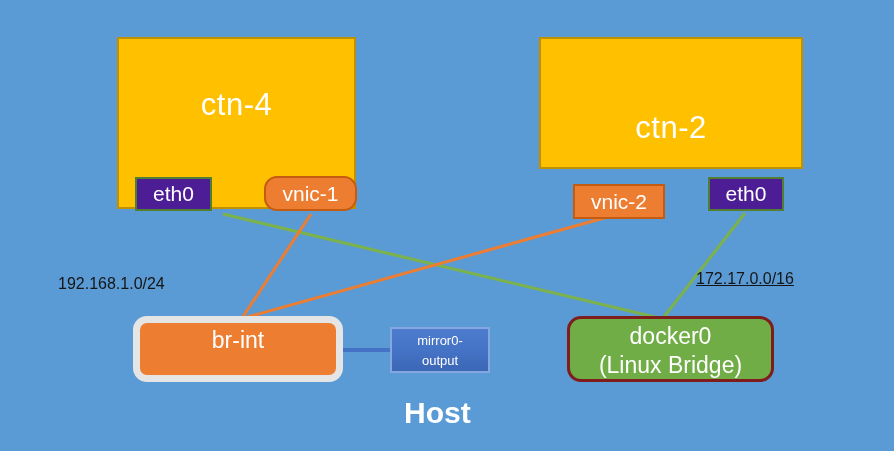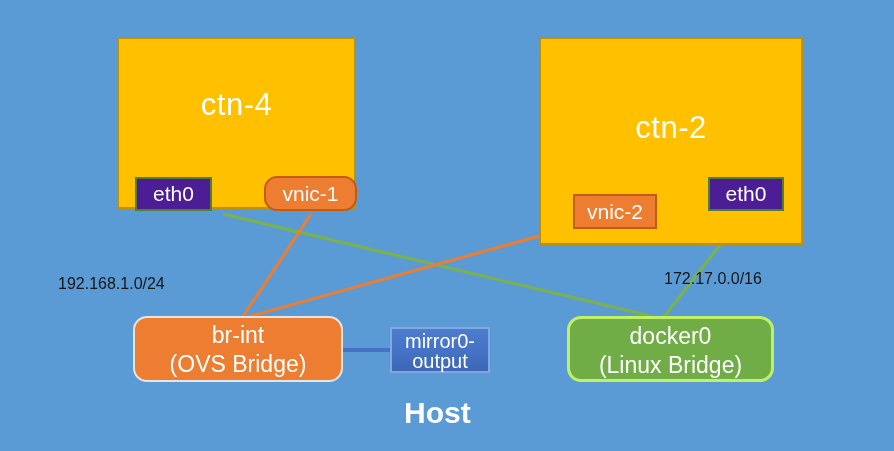--- a/index.html
+++ b/index.html
@@ -53,32 +53,32 @@
     position: absolute;
     box-sizing: border-box;
     border-radius: 14px;
     color: #FFFFFF;
     text-align: center;
     font-size: 23px;
     line-height: 29px;
     padding-top: 3px;
     z-index: 2;
   }
-  .bridge-orange { background: #ED7D31; border: 2px solid #e5e5e5; }
-  .bridge-green  { background: #70AD47; border: 3px solid #bef264; }
+  .bridge-orange { background: #ED7D31; border: 7px solid #e5e5e5; }
+  .bridge-green  { background: #70AD47; border: 3px solid #7f1d1d; }
 
   
   .mirror-box {
     position: absolute;
     box-sizing: border-box;
     background: linear-gradient(180deg, #4d7bce 0%, #4472C4 55%, #3c66b6 100%);
     border: 2px solid #84a7e0;
     color: #FFFFFF;
     text-align: center;
-    font-size: 20px;
+    font-size: 13px;
     line-height: 20px;
     padding-top: 2px;
     z-index: 2;
   }
 
   .net-label {
     position: absolute;
     color: #151515;
     font-size: 16px;
     white-space: nowrap;
@@ -109,49 +109,48 @@
   <line x1="745" y1="213" x2="663" y2="318" stroke="#7BB24B" stroke-width="3"></line>
   <line x1="311" y1="214" x2="242" y2="318" stroke="#ED7D31" stroke-width="3"></line>
   <line x1="622" y1="213" x2="244" y2="318" stroke="#ED7D31" stroke-width="3"></line>
   <line x1="343" y1="350" x2="391" y2="350" stroke="#4472C4" stroke-width="4"></line>
 </svg>
 
 <div class="abs ctn-box" style="left:117px; top:37px; width:239px; height:172px;">
   <div class="ctn-title" style="top:48px;">ctn-4</div>
 </div>
 
-<div class="abs ctn-box" style="left:539px; top:37px; width:264px; height:208px;">
+<div class="abs ctn-box" style="left:539px; top:37px; width:264px; height:132px;">
   <div class="ctn-title" style="top:71px;">ctn-2</div>
 </div>
 
 <div class="if-box if-green" style="left:135px; top:177px; width:77px; height:34px;">
   <span>eth0</span>
 </div>
 <div class="if-box if-orange" style="left:264px; top:176px; width:93px; height:35px;border-radius:13px;">
   <span>vnic-1</span>
 </div>
 
-<div class="if-box if-orange" style="left:573px; top:194px; width:84px; height:35px;align-items:center;">
+<div class="if-box if-orange" style="left:573px; top:184px; width:92px; height:35px;align-items:center;">
   <span>vnic-2</span>
 </div>
 <div class="if-box if-green" style="left:708px; top:177px; width:76px; height:34px;">
   <span>eth0</span>
 </div>
 
 <div class="bridge-box bridge-orange" style="left:133px; top:316px; width:210px; height:66px;">
   <div>br-int</div>
-  <div>(OVS Bridge)</div>
 </div>
 
 <div class="bridge-box bridge-green" style="left:567px; top:316px; width:207px; height:66px;">
   <div>docker0</div>
   <div>(Linux Bridge)</div>
 </div>
 
 <div class="mirror-box" style="left:390px; top:327px; width:100px; height:46px;">
   <div>mirror0-</div>
   <div>output</div>
 </div>
 
 <div class="net-label" style="left:58px; top:275px;">192.168.1.0/24</div>
-<div class="net-label" style="left:664px; top:270px;">172.17.0.0/16</div>
+<div class="net-label" style="left:696px; top:270px;text-decoration:underline;">172.17.0.0/16</div>
 
 <div class="host-label" style="left:404px; top:388px;">Host</div>
 
 </body></html>

